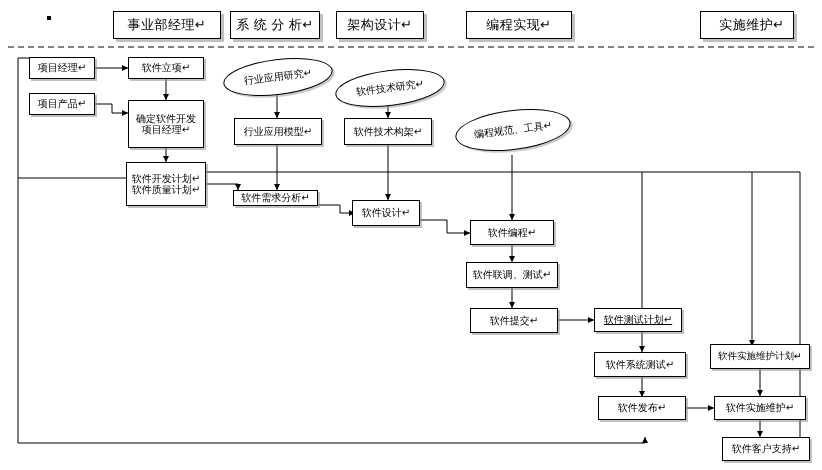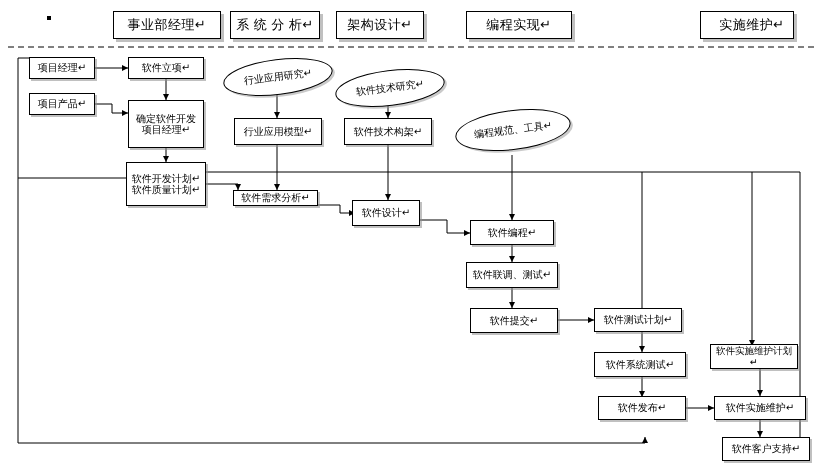--- a/index.html
+++ b/index.html
@@ -153,25 +153,25 @@
   <div class="node" style="left:233px;top:190px;width:85px;height:16px;">软件需求分析↵</div>
 
   <div class="node" style="left:234px;top:118px;width:88px;height:27px;">行业应用模型↵</div>
   <div class="node" style="left:344px;top:118px;width:88px;height:27px;">软件技术构架↵</div>
 
   <div class="node" style="left:352px;top:200px;width:68px;height:26px;">软件设计↵</div>
   <div class="node" style="left:470px;top:220px;width:84px;height:25px;">软件编程↵</div>
   <div class="node" style="left:466px;top:262px;width:92px;height:26px;">软件联调、测试↵</div>
   <div class="node" style="left:470px;top:308px;width:88px;height:25px;">软件提交↵</div>
 
-  <div class="node" style="left:594px;top:308px;width:88px;height:24px;">软件测试计划↵</div>
+  <div class="node" style="left:594px;top:308px;width:88px;height:24px;text-decoration:underline;">软件测试计划↵</div>
   <div class="node" style="left:594px;top:352px;width:92px;height:25px;">软件系统测试↵</div>
   <div class="node" style="left:598px;top:396px;width:88px;height:24px;">软件发布↵</div>
 
-  <div class="node small" style="left:710px;top:344px;width:88px;height:25px;">软件实施维护计划↵</div>
+  <div class="node small" style="left:710px;top:344px;width:100px;height:25px;">软件实施维护计划↵</div>
   <div class="node" style="left:714px;top:396px;width:92px;height:24px;">软件实施维护↵</div>
   <div class="node" style="left:722px;top:437px;width:88px;height:24px;">软件客户支持↵</div>
 
   <div class="ellipse" style="left:223px;top:59px;width:110px;height:36px;">
     <span>行业应用研究↵</span>
   </div>
   <div class="ellipse" style="left:335px;top:70px;width:110px;height:36px;">
     <span>软件技术研究↵</span>
   </div>
   <div class="ellipse" style="left:455px;top:110px;width:116px;height:40px;">

